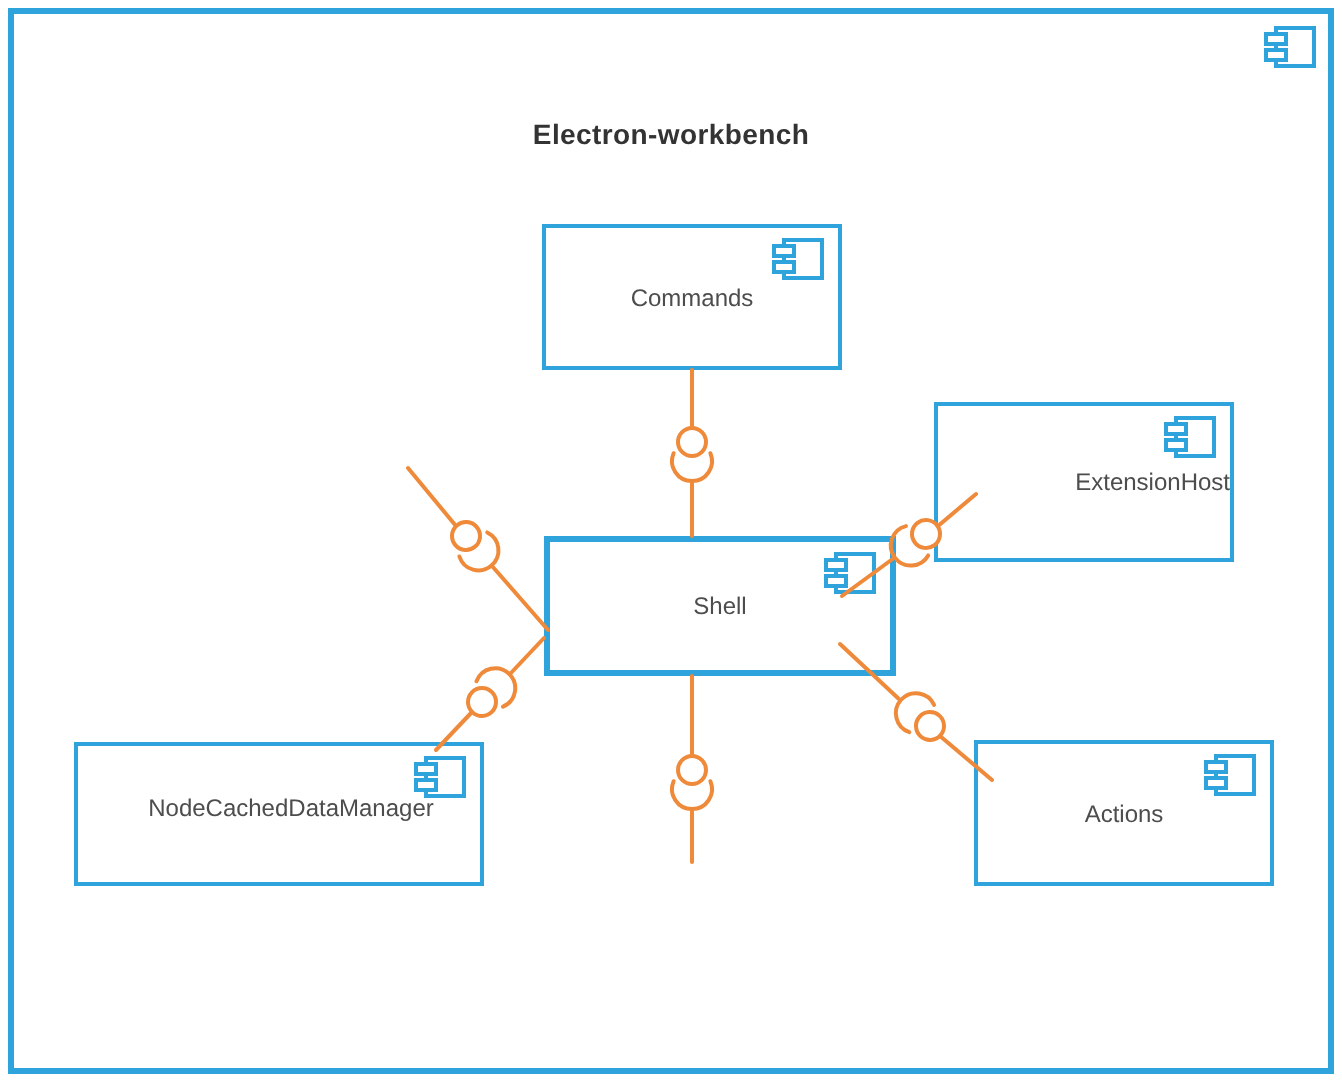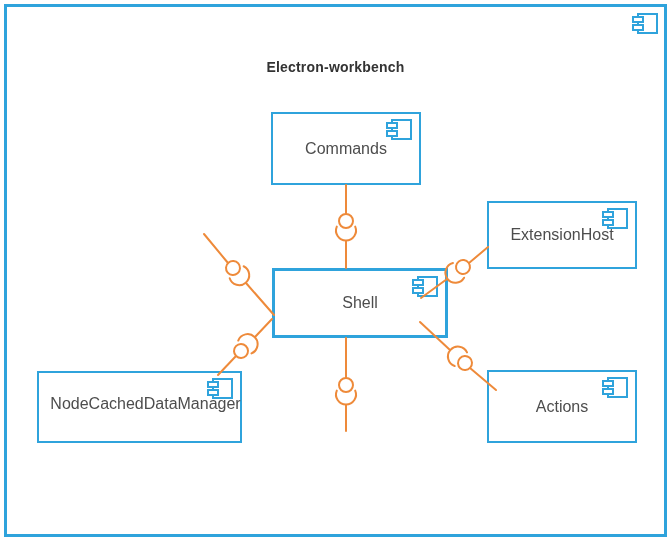--- a/index.html
+++ b/index.html
@@ -22,29 +22,29 @@
   .title{
     position:absolute;left:0;top:52px;width:100%;
     text-align:center;font-size:14px;font-weight:bold;color:var(--title);
     letter-spacing:.2px;
   }
   
   .component{
     position:absolute;border:2px solid var(--blue);background:var(--bg);
     box-sizing:border-box;display:flex;align-items:center;justify-content:center;
   }
-  .clabel{font-size:16px;color:var(--label);white-space:nowrap;}
+  .clabel{font-size:12px;color:var(--label);white-space:nowrap;}
   .comp-icon{position:absolute;top:5px;right:7px;}
   .frame-icon{position:absolute;top:6px;right:6px;}
   .ib{fill:#fff;stroke:var(--blue);stroke-width:2;}
 
   .c-commands {left:271px;top:112px;width:150px;height:73px;}
   .c-crash    {left:55px; top:201px;width:150px;height:72px;align-items:flex-start;}
   .c-crash .clabel{margin-top:15px;margin-right:18px;}
-  .c-exthost  {left:487px;top:201px;width:150px;height:68px;}
+  .c-exthost  {left:467px;top:201px;width:150px;height:80px;justify-content:flex-end;}
   .c-shell    {left:272px;top:268px;width:176px;height:70px;border-width:3px;}
   .c-node     {left:37px; top:371px;width:205px;height:72px;}
   .c-node .clabel{margin-top:-6px;margin-left:12px;}
   .c-actions  {left:487px;top:370px;width:150px;height:73px;}
   .c-workbench{left:277px;top:430px;width:148px;height:75px;}
 
   
   .connectors{position:absolute;left:0;top:0;width:671px;height:541px;pointer-events:none;}
   .cline{stroke:var(--orange);stroke-width:2;fill:none;stroke-linecap:round;}
   .ball{fill:#fff;stroke:var(--orange);stroke-width:2;}

